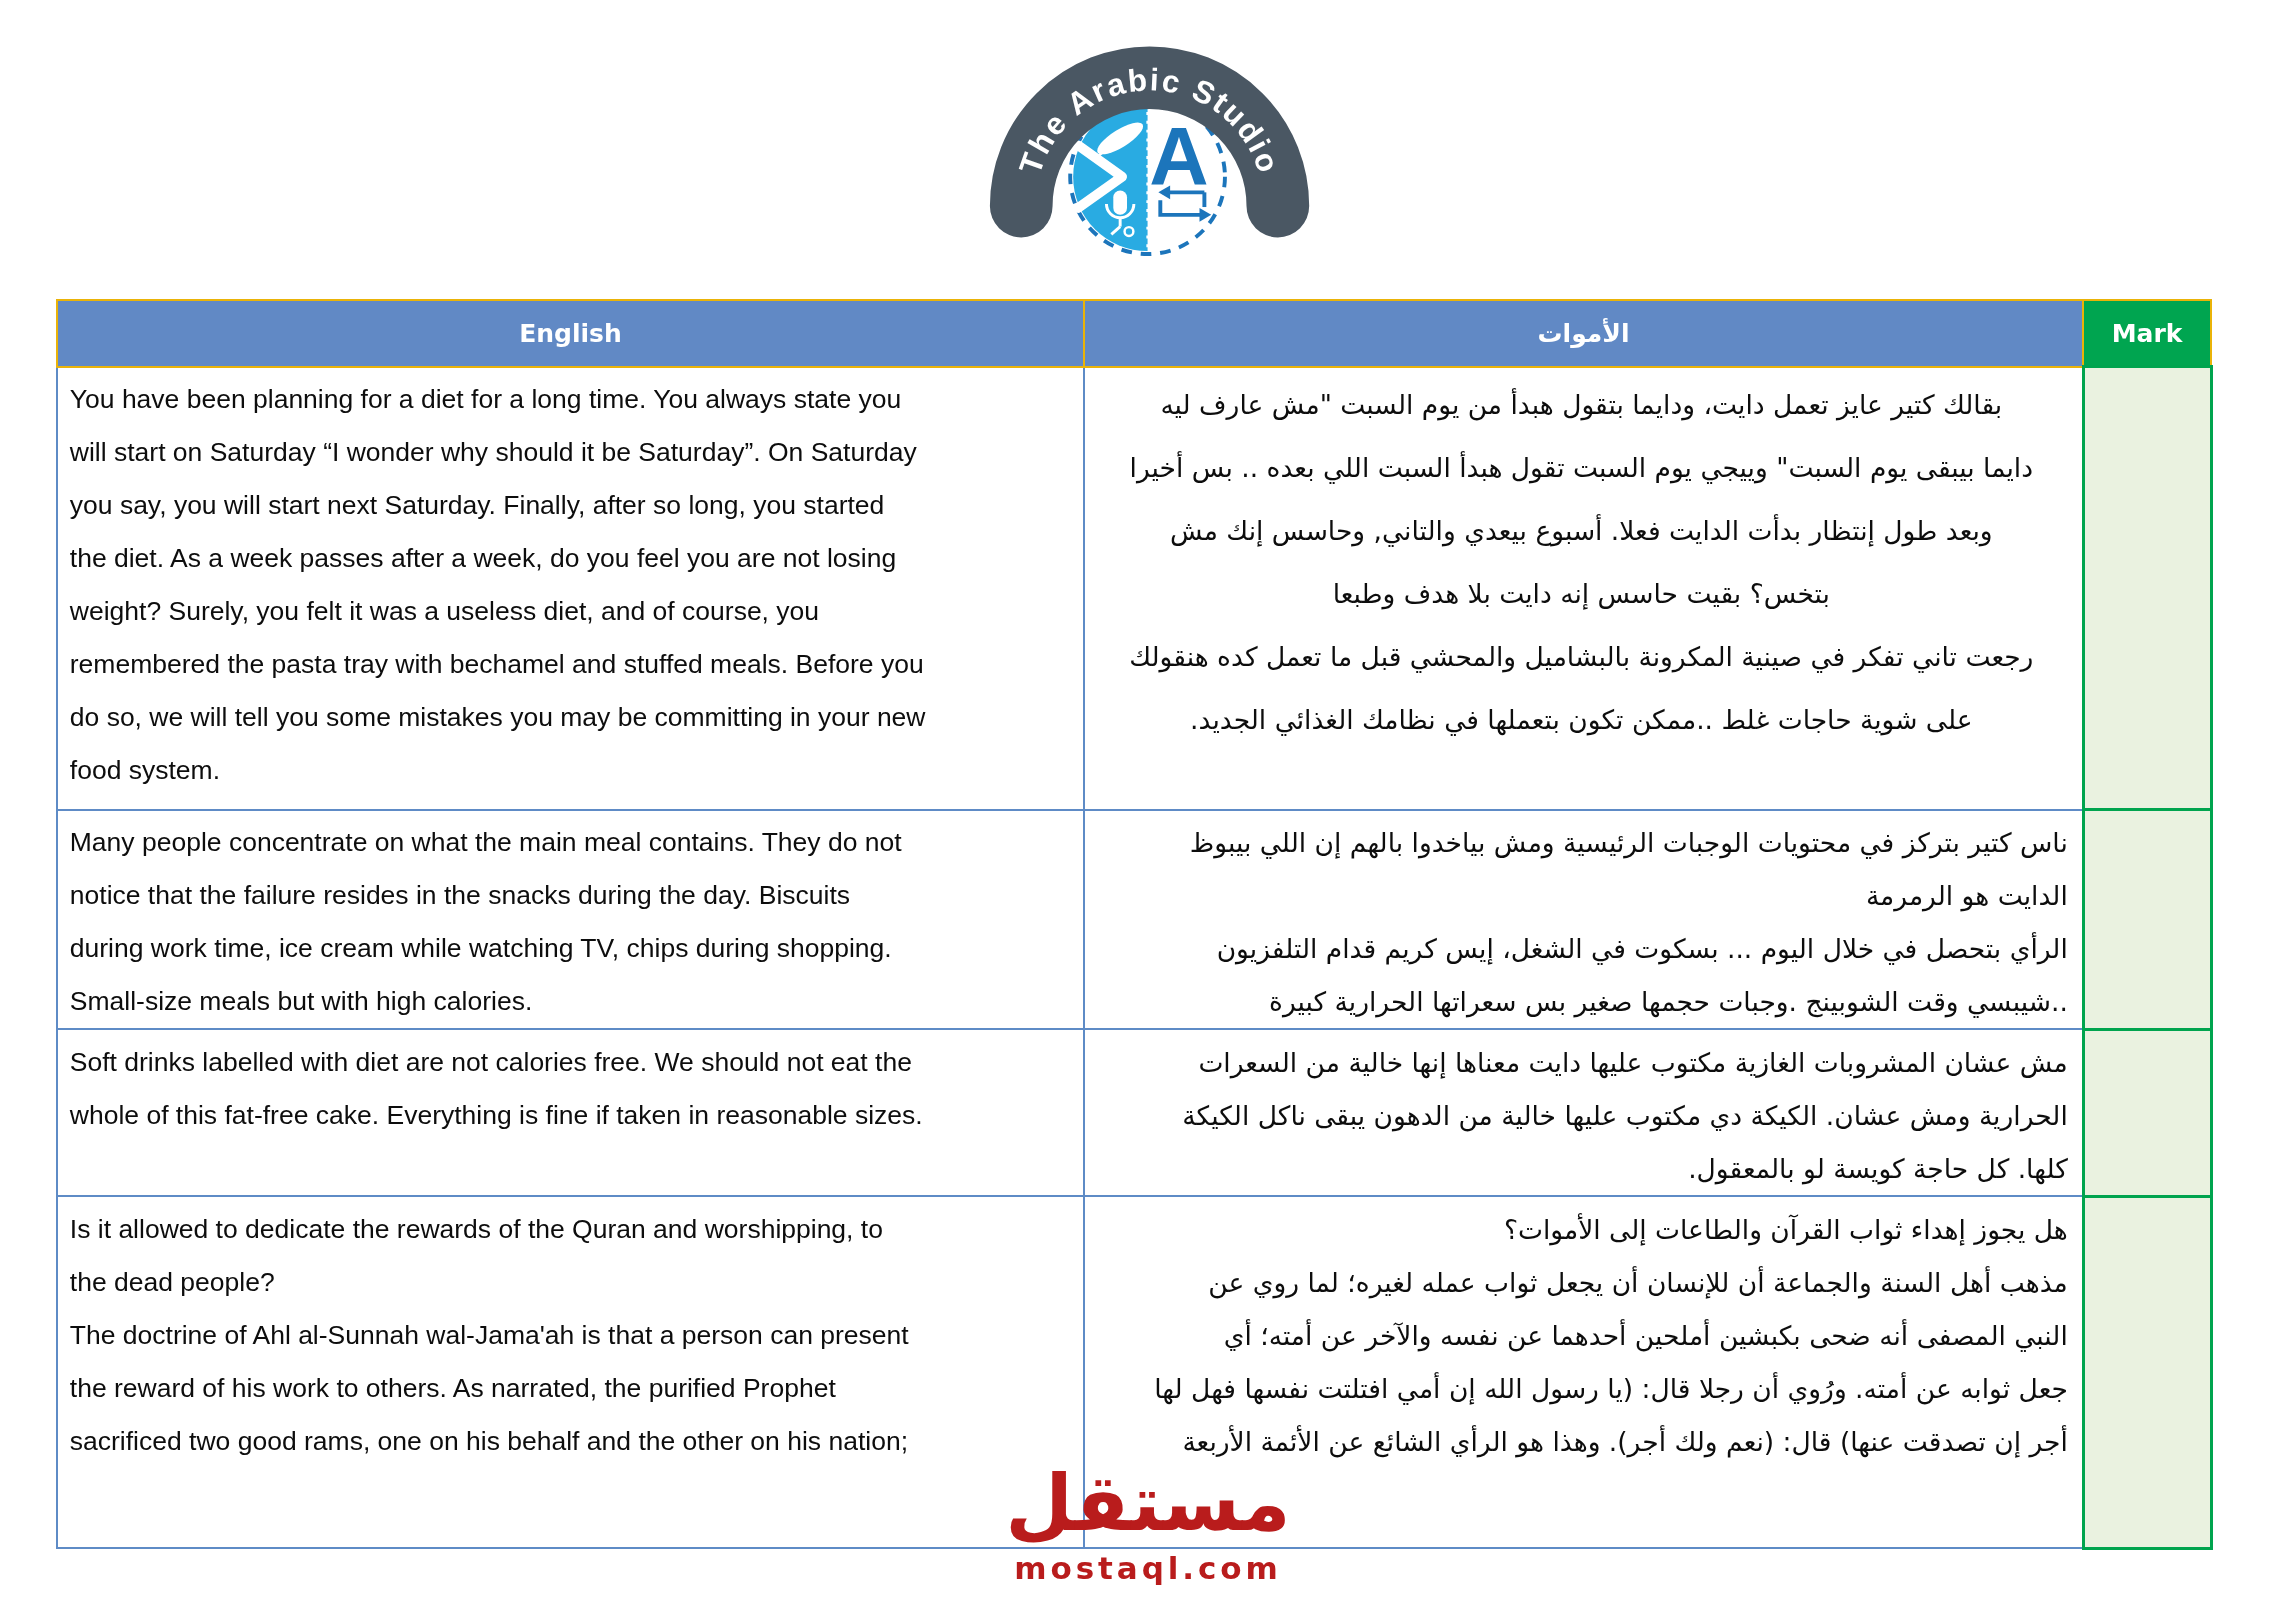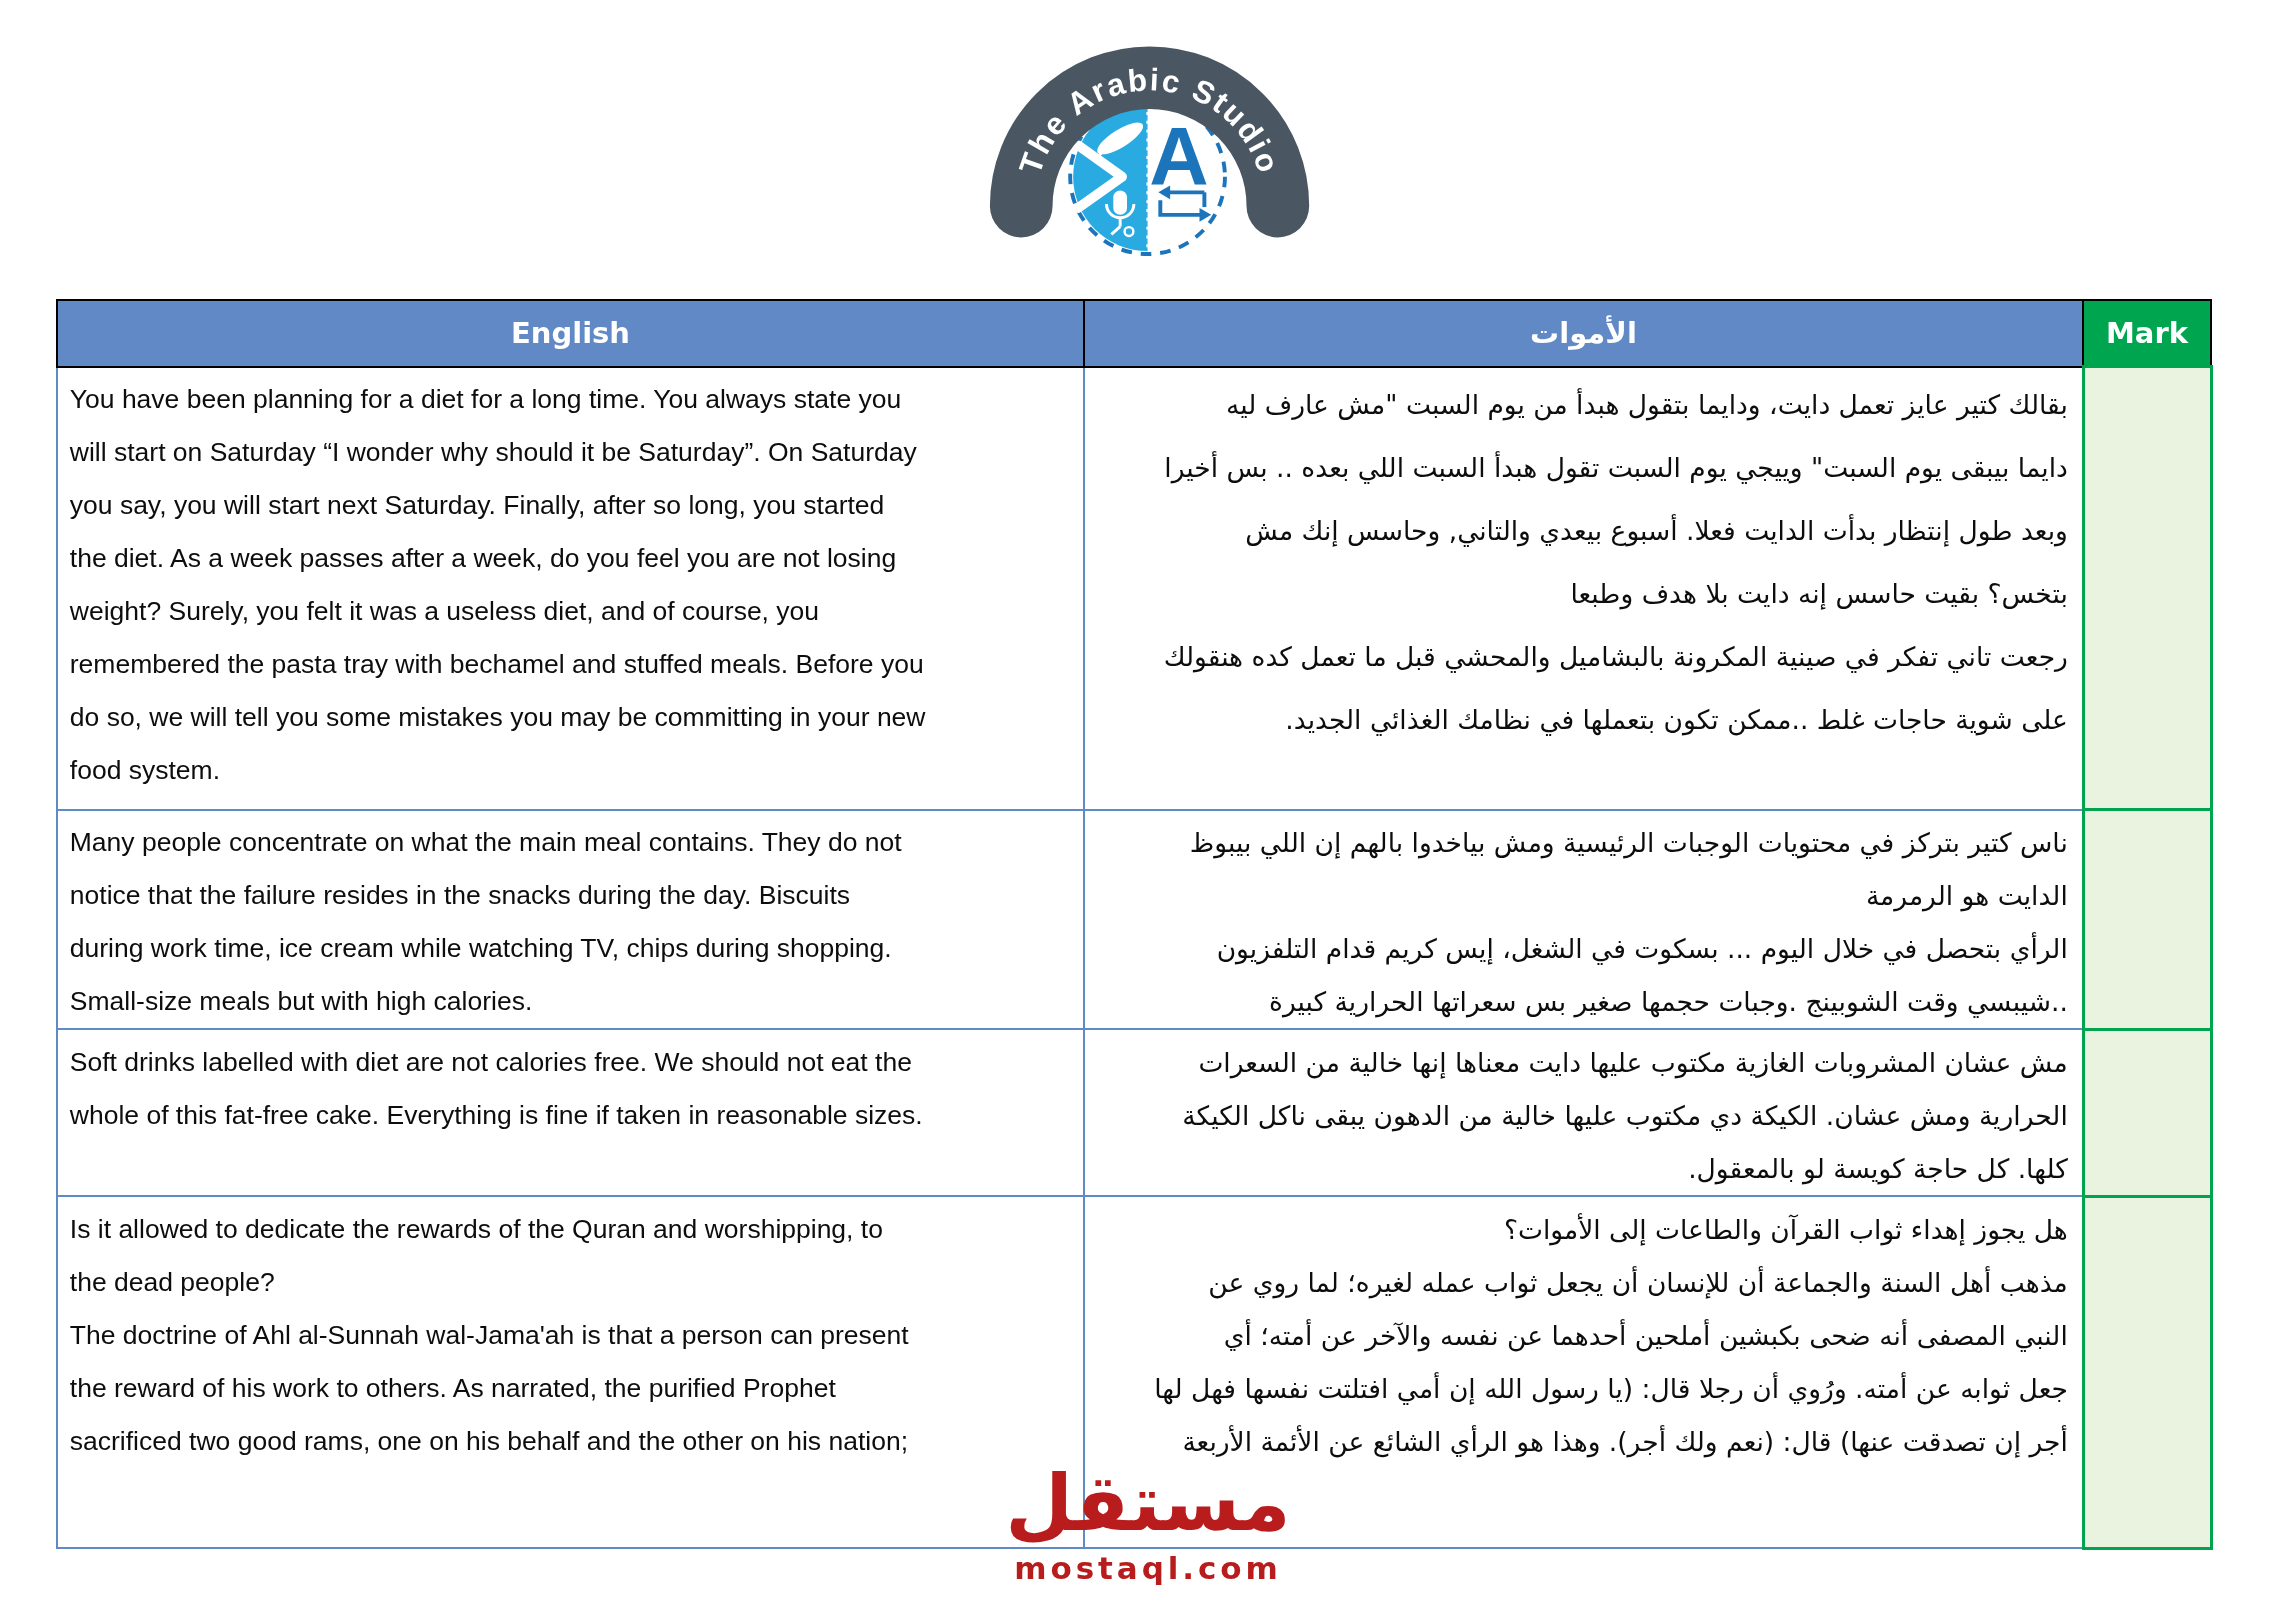--- a/index.html
+++ b/index.html
@@ -13,36 +13,36 @@
 
   
   table.tr-table {
     position:absolute; left:56px; top:299px; width:2154px;
     border-collapse:collapse; table-layout:fixed;
   }
   col.c-en { width:1027px; } col.c-ar { width:999px; } col.c-mark { width:128px; }
   th {
     height:62px; background:#6189C5; color:#ffffff;
     font-family:"DejaVu Sans","Liberation Sans",sans-serif;
-    font-size:29px; font-weight:bold; text-align:center; vertical-align:middle;
-    border:2px solid #000000;
+    font-size:25px; font-weight:bold; text-align:center; vertical-align:middle;
+    border:2px solid #eab308;
   }
   th.mark-h { background:#00A550; }
   td { vertical-align:top; border:2.9px solid #5E8BC6; background:#ffffff; }
   td.en {
     font-family:"Liberation Sans",sans-serif; font-size:26.5px; line-height:53px;
     color:#0d0d0d; padding:5.9px 11.8px 0 11.8px; white-space:pre; overflow:hidden;
     text-align:left;
   }
   td.ar {
     font-family:"DejaVu Sans",sans-serif; font-size:26.5px; line-height:53px;
     color:#0d0d0d; padding:5.9px 13.7px 0 9.8px; white-space:pre; overflow:hidden;
     direction:rtl; text-align:right;
   }
-  tr.r1 td.ar { line-height:63px; }
+  tr.r1 td.ar { line-height:63px;text-align:center; }
   td.mark-cell { background:#EAF2E0; border:3.9px solid #00A44E; }
   tr.r1 { height:443px;margin-top:42px; } tr.r2 { height:188px; } tr.r3 { height:165px; } tr.r4 { height:352px; }
 
   
   .watermark {
     position:absolute; left:1148px; top:1462px; transform:translateX(-50%);
     text-align:center; z-index:0; pointer-events:none;
   }
   .wm-ar {
     font-family:"DejaVu Sans",sans-serif; font-weight:bold; font-size:78px;

